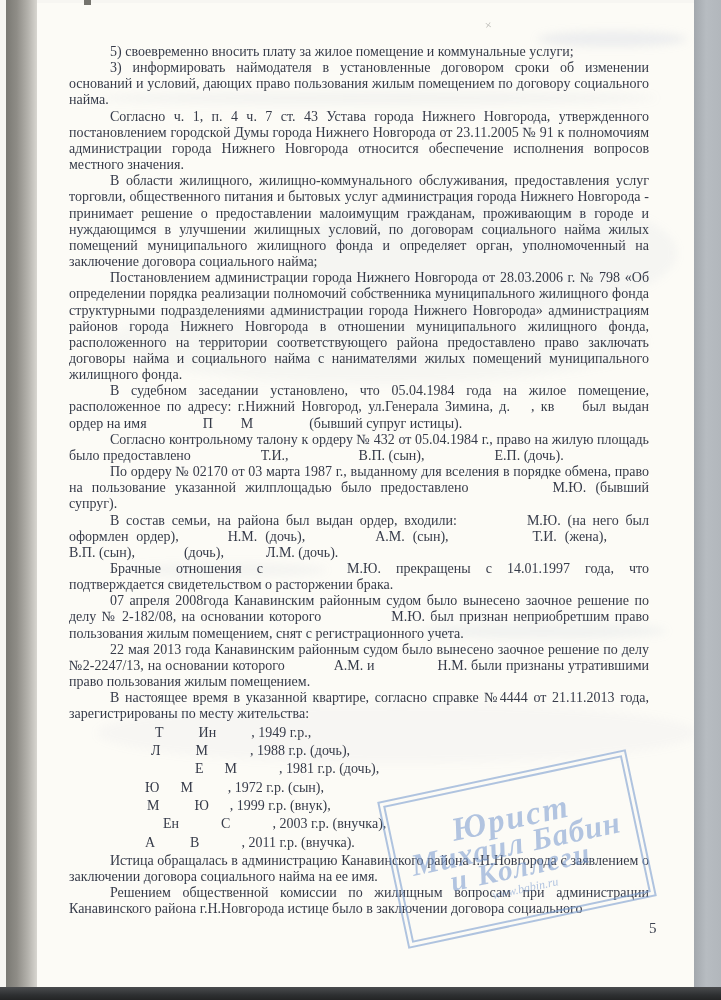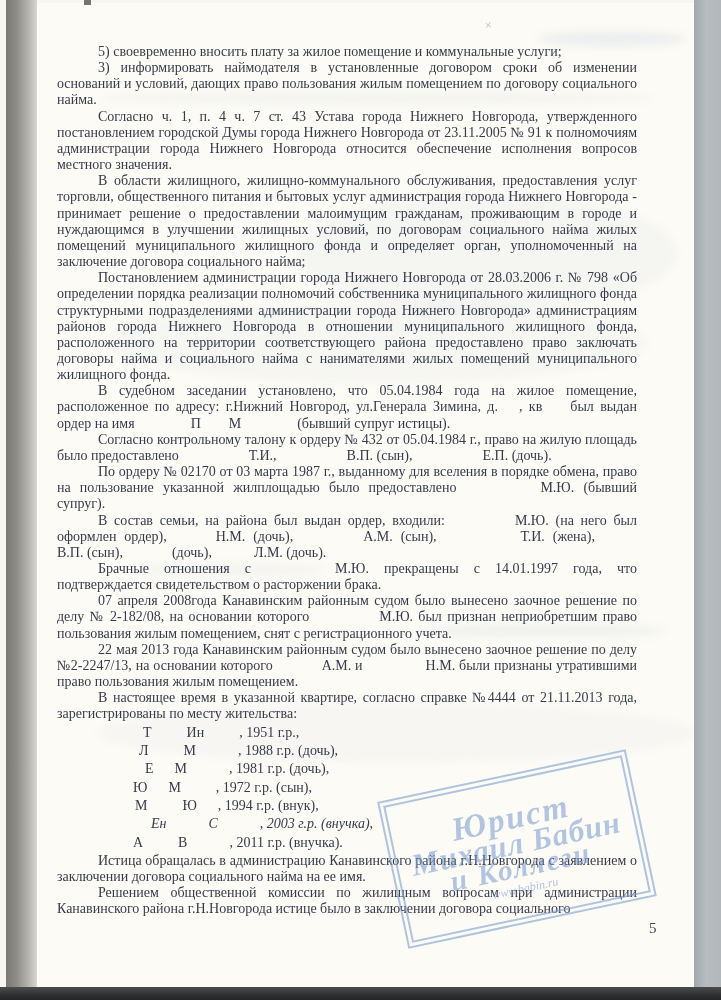--- a/index.html
+++ b/index.html
@@ -31,32 +31,32 @@
   .blot { position:absolute; border-radius:50%; filter:blur(4px); z-index:0; }
   .b1 { left:500px; top:28px;  width:150px; height:16px; background:rgba(150,165,195,0.14); }
   .b2 { left:60px;  top:88px;  width:560px; height:14px; background:rgba(150,165,195,0.08); }
   .b3 { left:260px; top:190px; width:380px; height:120px; background:rgba(155,168,192,0.07); }
   .b4 { left:70px;  top:300px; width:540px; height:80px;  background:rgba(155,168,192,0.06); }
   .b5 { left:380px; top:620px; width:250px; height:16px;  background:rgba(150,165,195,0.10); }
   .b6 { left:60px;  top:700px; width:600px; height:60px;  background:rgba(150,165,195,0.05); }
   .b7 { left:90px;  top:560px; width:200px; height:14px;  background:rgba(150,165,195,0.08); }
 
   .text-block {
-    position:absolute; left:57px; top:44px; width:580px;
+    position:absolute; left:69px; top:44px; width:580px;
     font-size:14px; line-height:16.15px; color:#363b49;
     text-align:justify; z-index:2;
   }
   .para { margin:0; text-indent:41px; }
   .residents { margin:1px 0 1px 82px; line-height:18.35px; text-align:left; }
   .resident { white-space:nowrap; }
   .resident:nth-child(1) { transform:translateX(4px); }
-  .resident:nth-child(3) { transform:translateX(6px); }
+  .resident:nth-child(3) { transform:translateX(6px);margin-left:38px; }
   .resident:nth-child(4) { transform:translateX(-6px); }
   .resident:nth-child(5) { transform:translateX(-4px); }
-  .resident:nth-child(6) { transform:translateX(12px);font-style:italic; }
+  .resident:nth-child(6) { transform:translateX(12px); }
   .resident:nth-child(7) { transform:translateX(-6px); }
 
   .page-num {
     position:absolute; left:649px; top:920px; font-size:15px; color:#3d4250; z-index:2;
   }
 
   
   .stamp {
     position:absolute; left:390px; top:774px; width:254px; height:150px;
     transform:rotate(-12deg); transform-origin:center;
@@ -114,25 +114,25 @@
     <p class="para">В судебном заседании установлено, что 05.04.1984 года на жилое помещение, расположенное по адресу: г.Нижний Новгород, ул.Генерала Зимина, д.   , кв    был выдан ордер на имя    П  М    (бывший супруг истицы).</p>
     <p class="para">Согласно контрольному талону к ордеру № 432 от 05.04.1984 г., право на жилую площадь было предоставлено     Т.И.,     В.П. (сын),     Е.П. (дочь).</p>
     <p class="para">По ордеру № 02170 от 03 марта 1987 г., выданному для вселения в порядке обмена, право на пользование указанной жилплощадью было предоставлено      М.Ю. (бывший супруг).</p>
     <p class="para">В состав семьи, на района был выдан ордер, входили:     М.Ю. (на него был оформлен ордер),    Н.М. (дочь),     А.М. (сын),      Т.И. (жена),   В.П. (сын),    (дочь),   Л.М. (дочь).</p>
     <p class="para">Брачные отношения с      М.Ю. прекращены с 14.01.1997 года, что подтверждается свидетельством о расторжении брака.</p>
     <p class="para">07 апреля 2008года Канавинским районным судом было вынесено заочное решение по делу № 2-182/08, на основании которого     М.Ю. был признан неприобретшим право пользования жилым помещением, снят с регистрационного учета.</p>
     <p class="para">22 мая 2013 года Канавинским районным судом было вынесено заочное решение по делу №2-2247/13, на основании которого    А.М. и     Н.М. были признаны утратившими право пользования жилым помещением.</p>
     <p class="para">В настоящее время в указанной квартире, согласно справке №4444 от 21.11.2013 года, зарегистрированы по месту жительства:</p>
 
     <div class="residents">
-      <div class="resident">Т   Ин   , 1951 г.р.,</div>
+      <div class="resident">Т   Ин   , 1949 г.р.,</div>
       <div class="resident">Л   М   , 1988 г.р. (дочь),</div>
       <div class="resident">Е  М   , 1981 г.р. (дочь),</div>
       <div class="resident">Ю  М   , 1972 г.р. (сын),</div>
-      <div class="resident">М   Ю  , 1994 г.р. (внук),</div>
+      <div class="resident">М   Ю  , 1999 г.р. (внук),</div>
       <div class="resident">Ен   С   , 2003 г.р. (внучка),</div>
       <div class="resident">А   В   , 2011 г.р. (внучка).</div>
     </div>
 
     <p class="para">Истица обращалась в администрацию Канавинского района г.Н.Новгорода с заявлением о заключении договора социального найма на ее имя.</p>
     <p class="para">Решением общественной комиссии по жилищным вопросам при администрации Канавинского района г.Н.Новгорода истице было в заключении договора социального</p>
   </div>
 
   <div class="stamp">
     <div class="stamp-inner">

